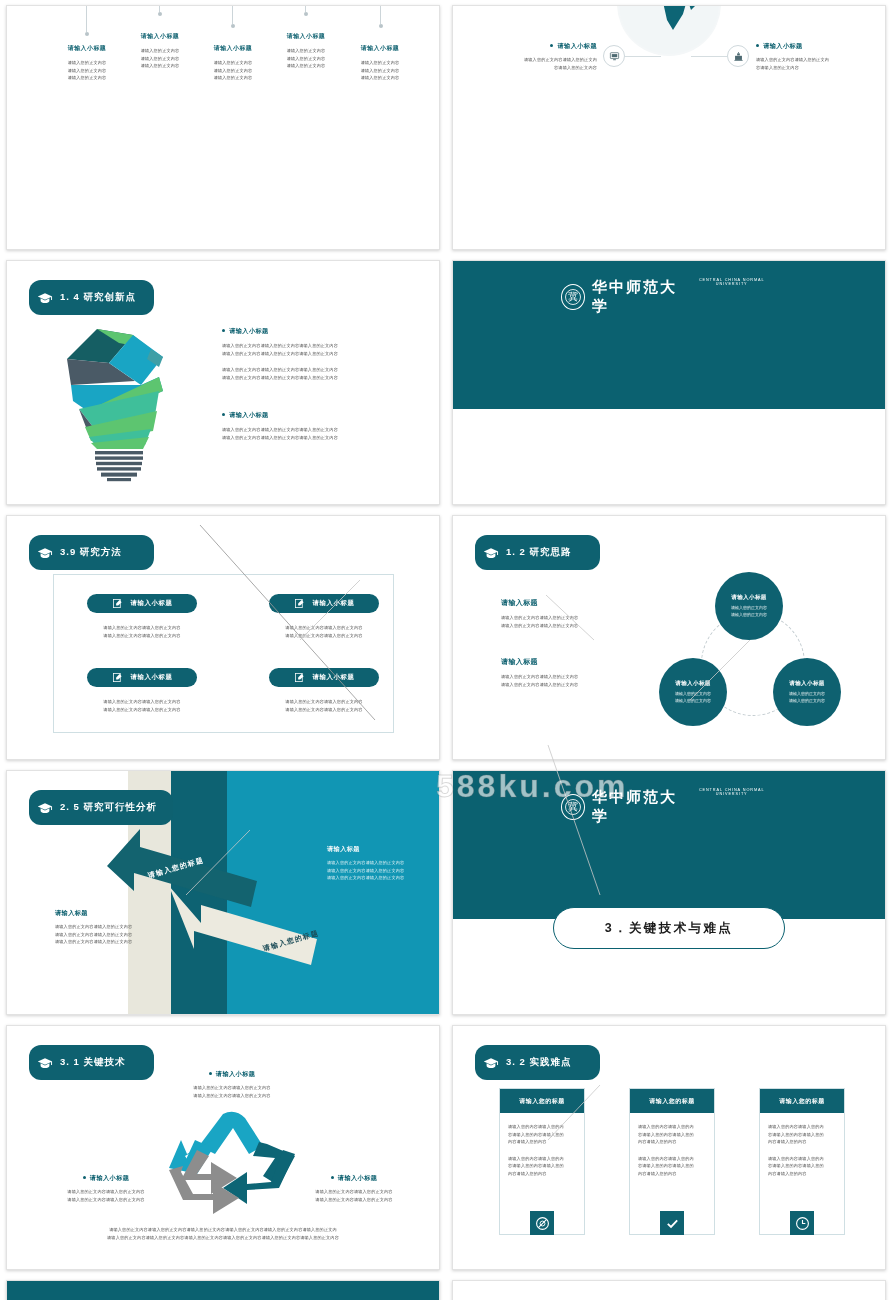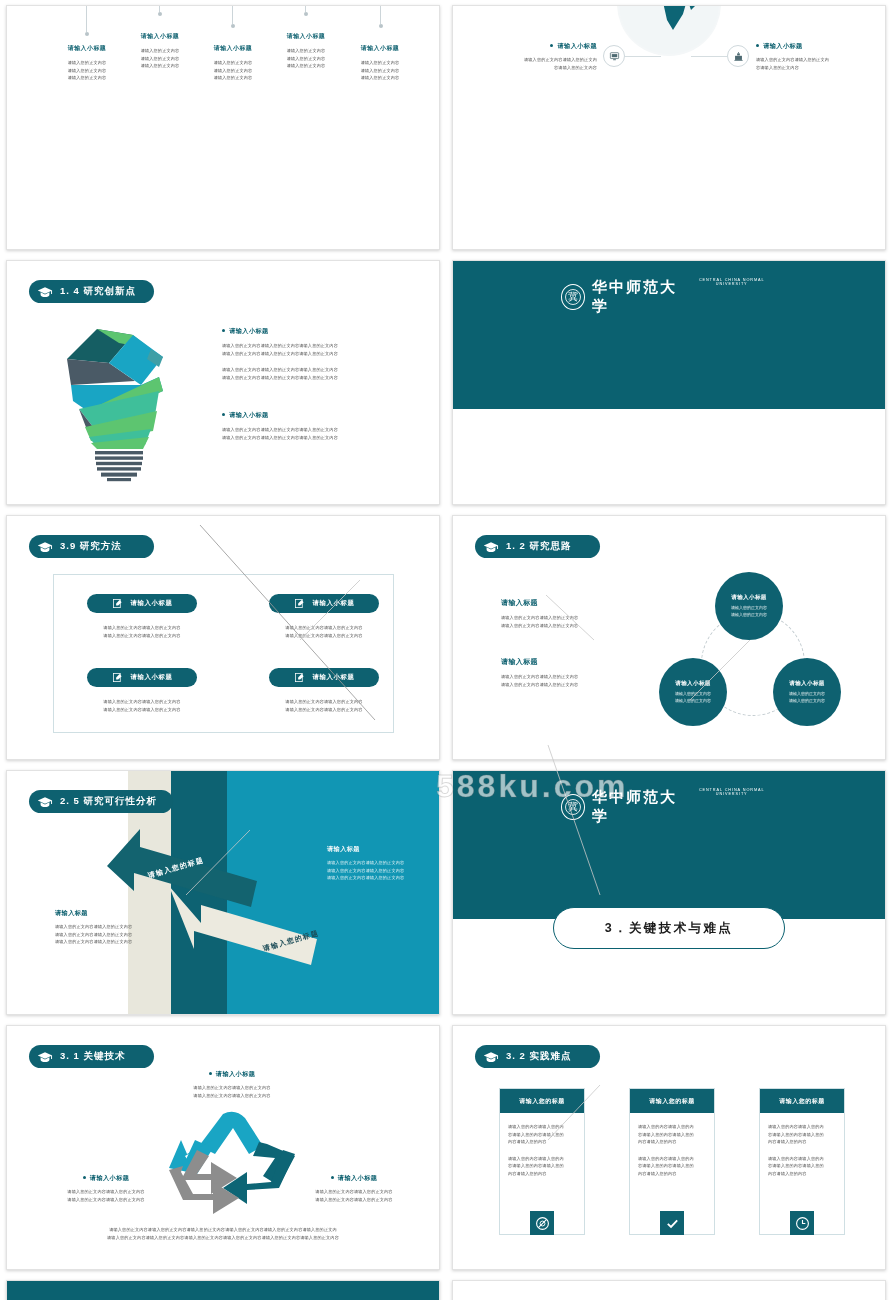--- a/index.html
+++ b/index.html
@@ -19,21 +19,21 @@
   .cell { position:relative; padding:5px 6px; }
   .slide {
     position:relative; width:100%; height:100%;
     background:#fff; overflow:hidden;
     border:1px solid #e2e2e2;
     box-shadow:0 1px 3px rgba(0,0,0,.18);
   }
   
   .pill {
     position:absolute; left:22px; top:19px;
-    height:23px; min-width:125px; padding:0 16px 0 8px;
+    height:35px; min-width:125px; padding:0 16px 0 8px;
     background:#0e6170; border-radius:12px;
     display:flex; align-items:center; gap:7px;
   }
   .pill .cap { width:16px; height:13px; flex:0 0 auto; }
   .pill .t {
     color:#fff; font-size:9.5px; font-weight:bold; letter-spacing:1px;
     white-space:nowrap;
   }
   
   .sub {

